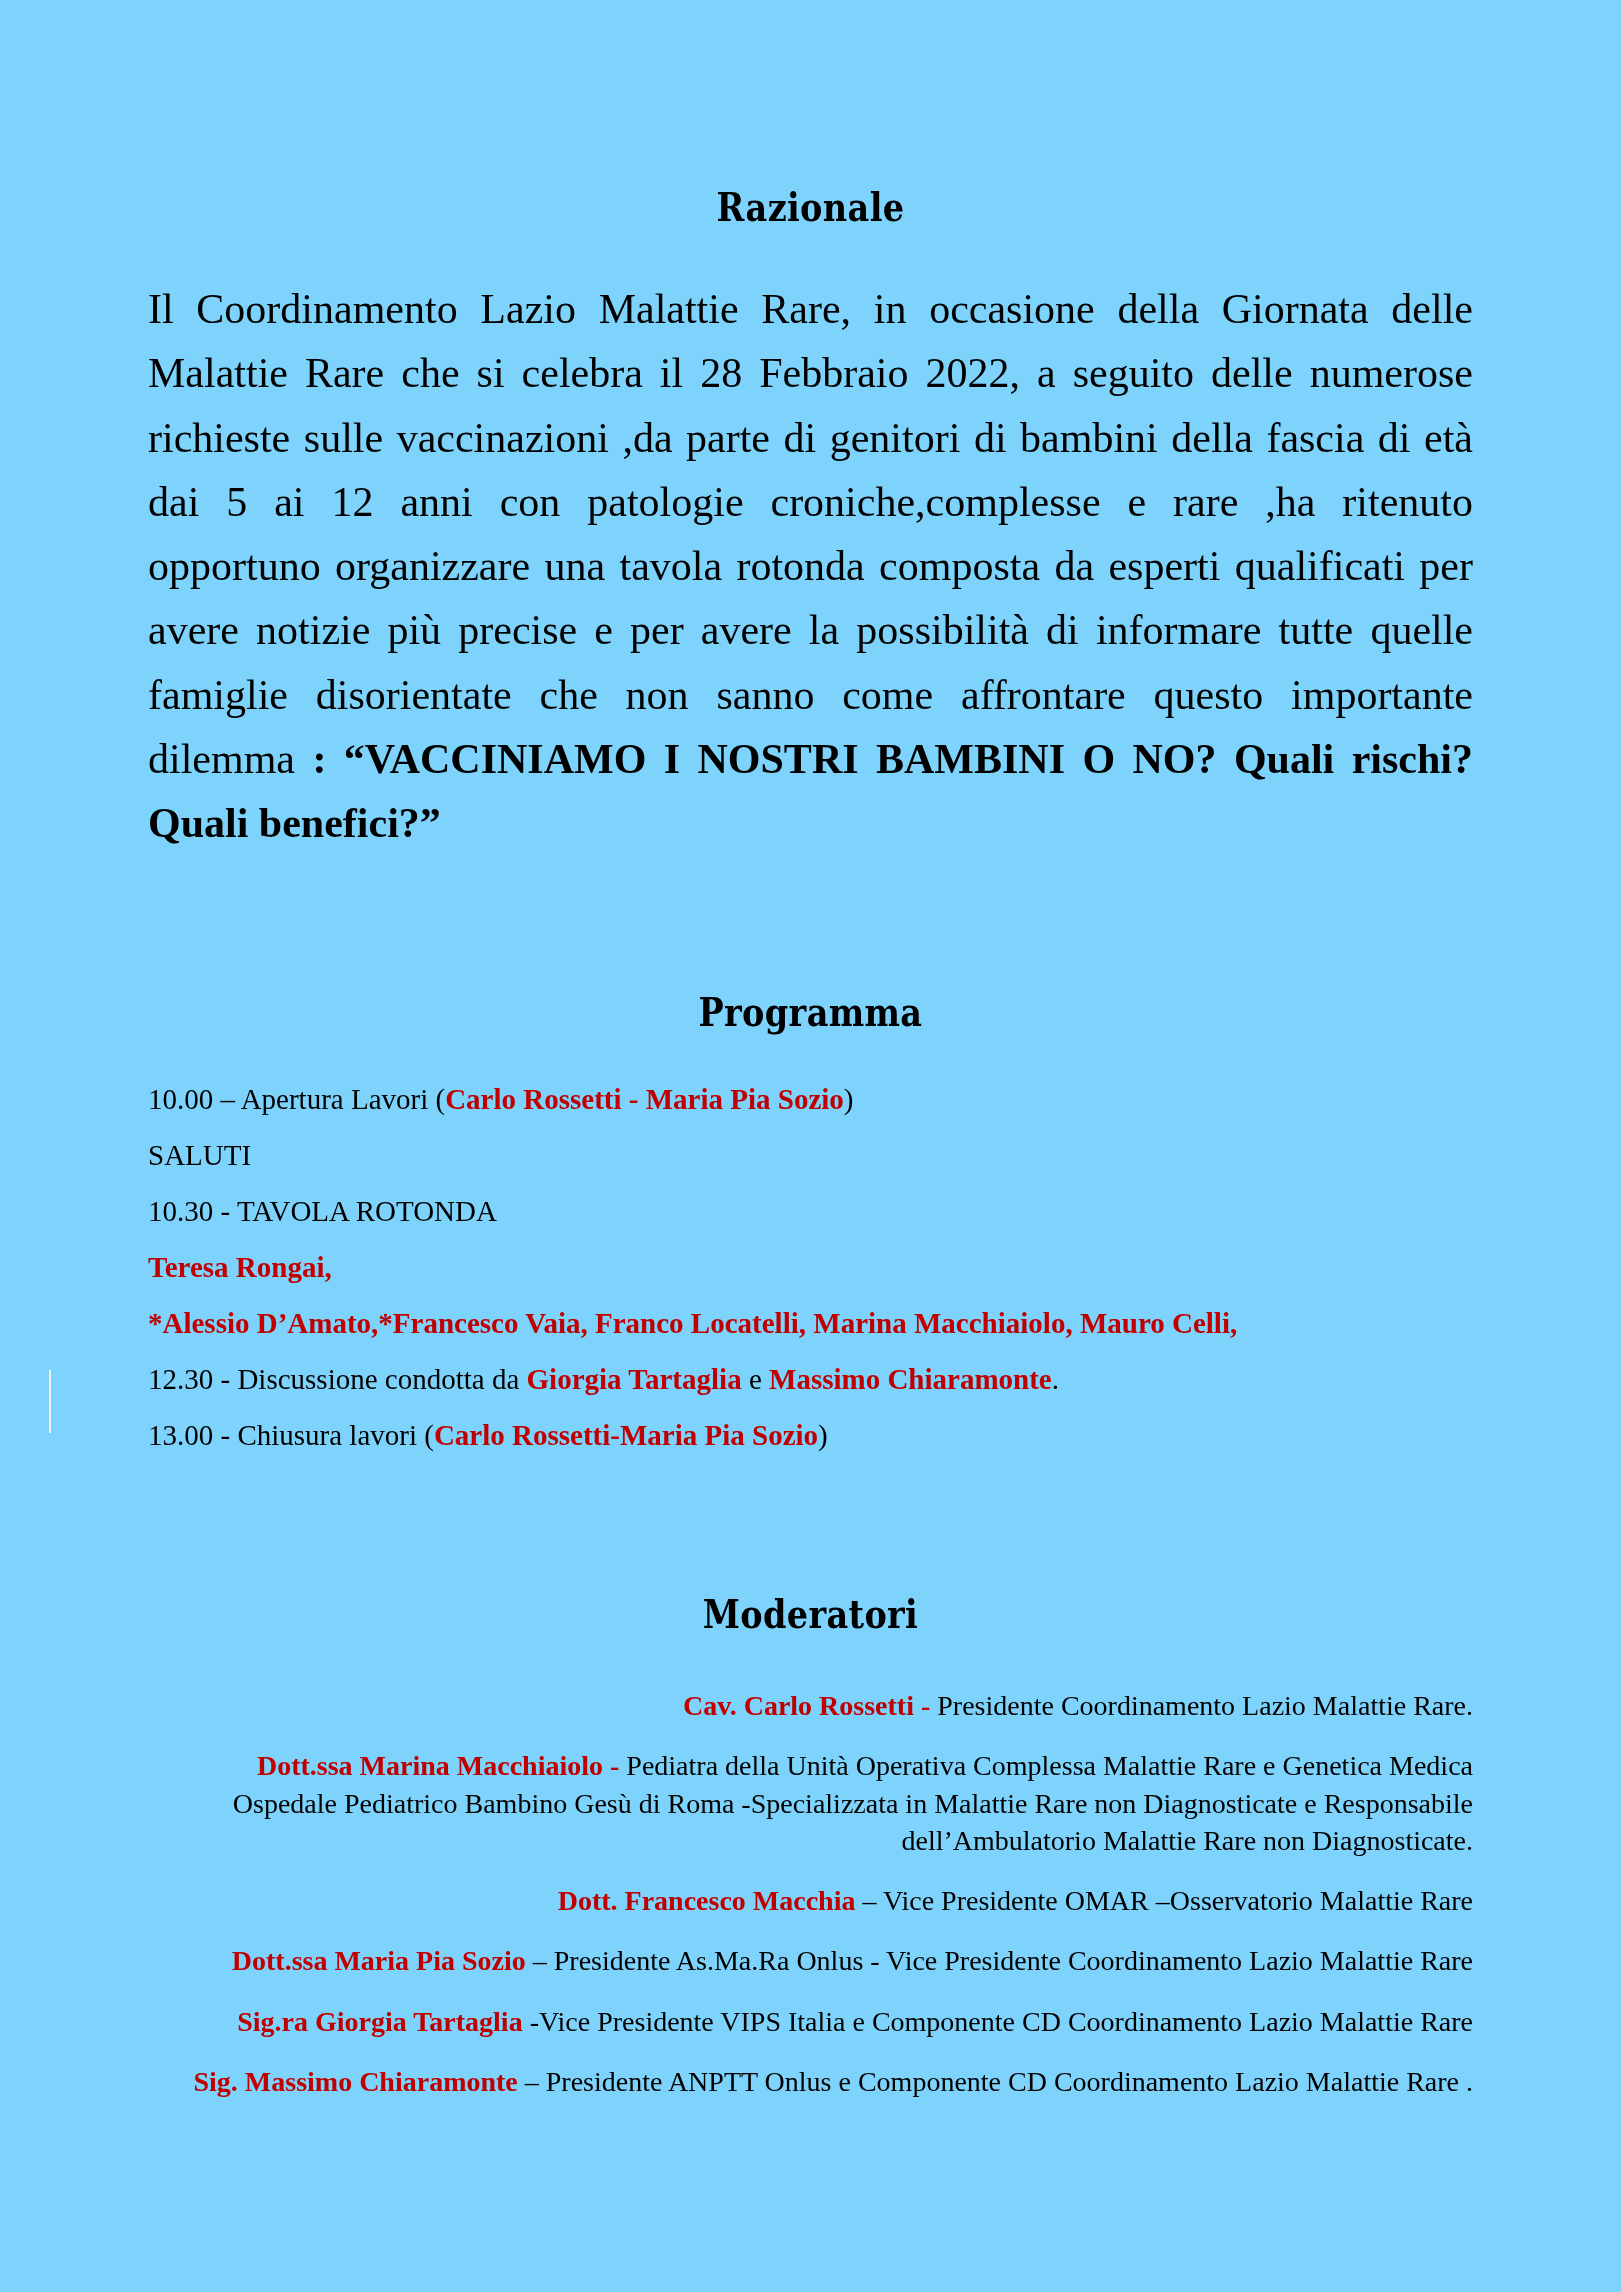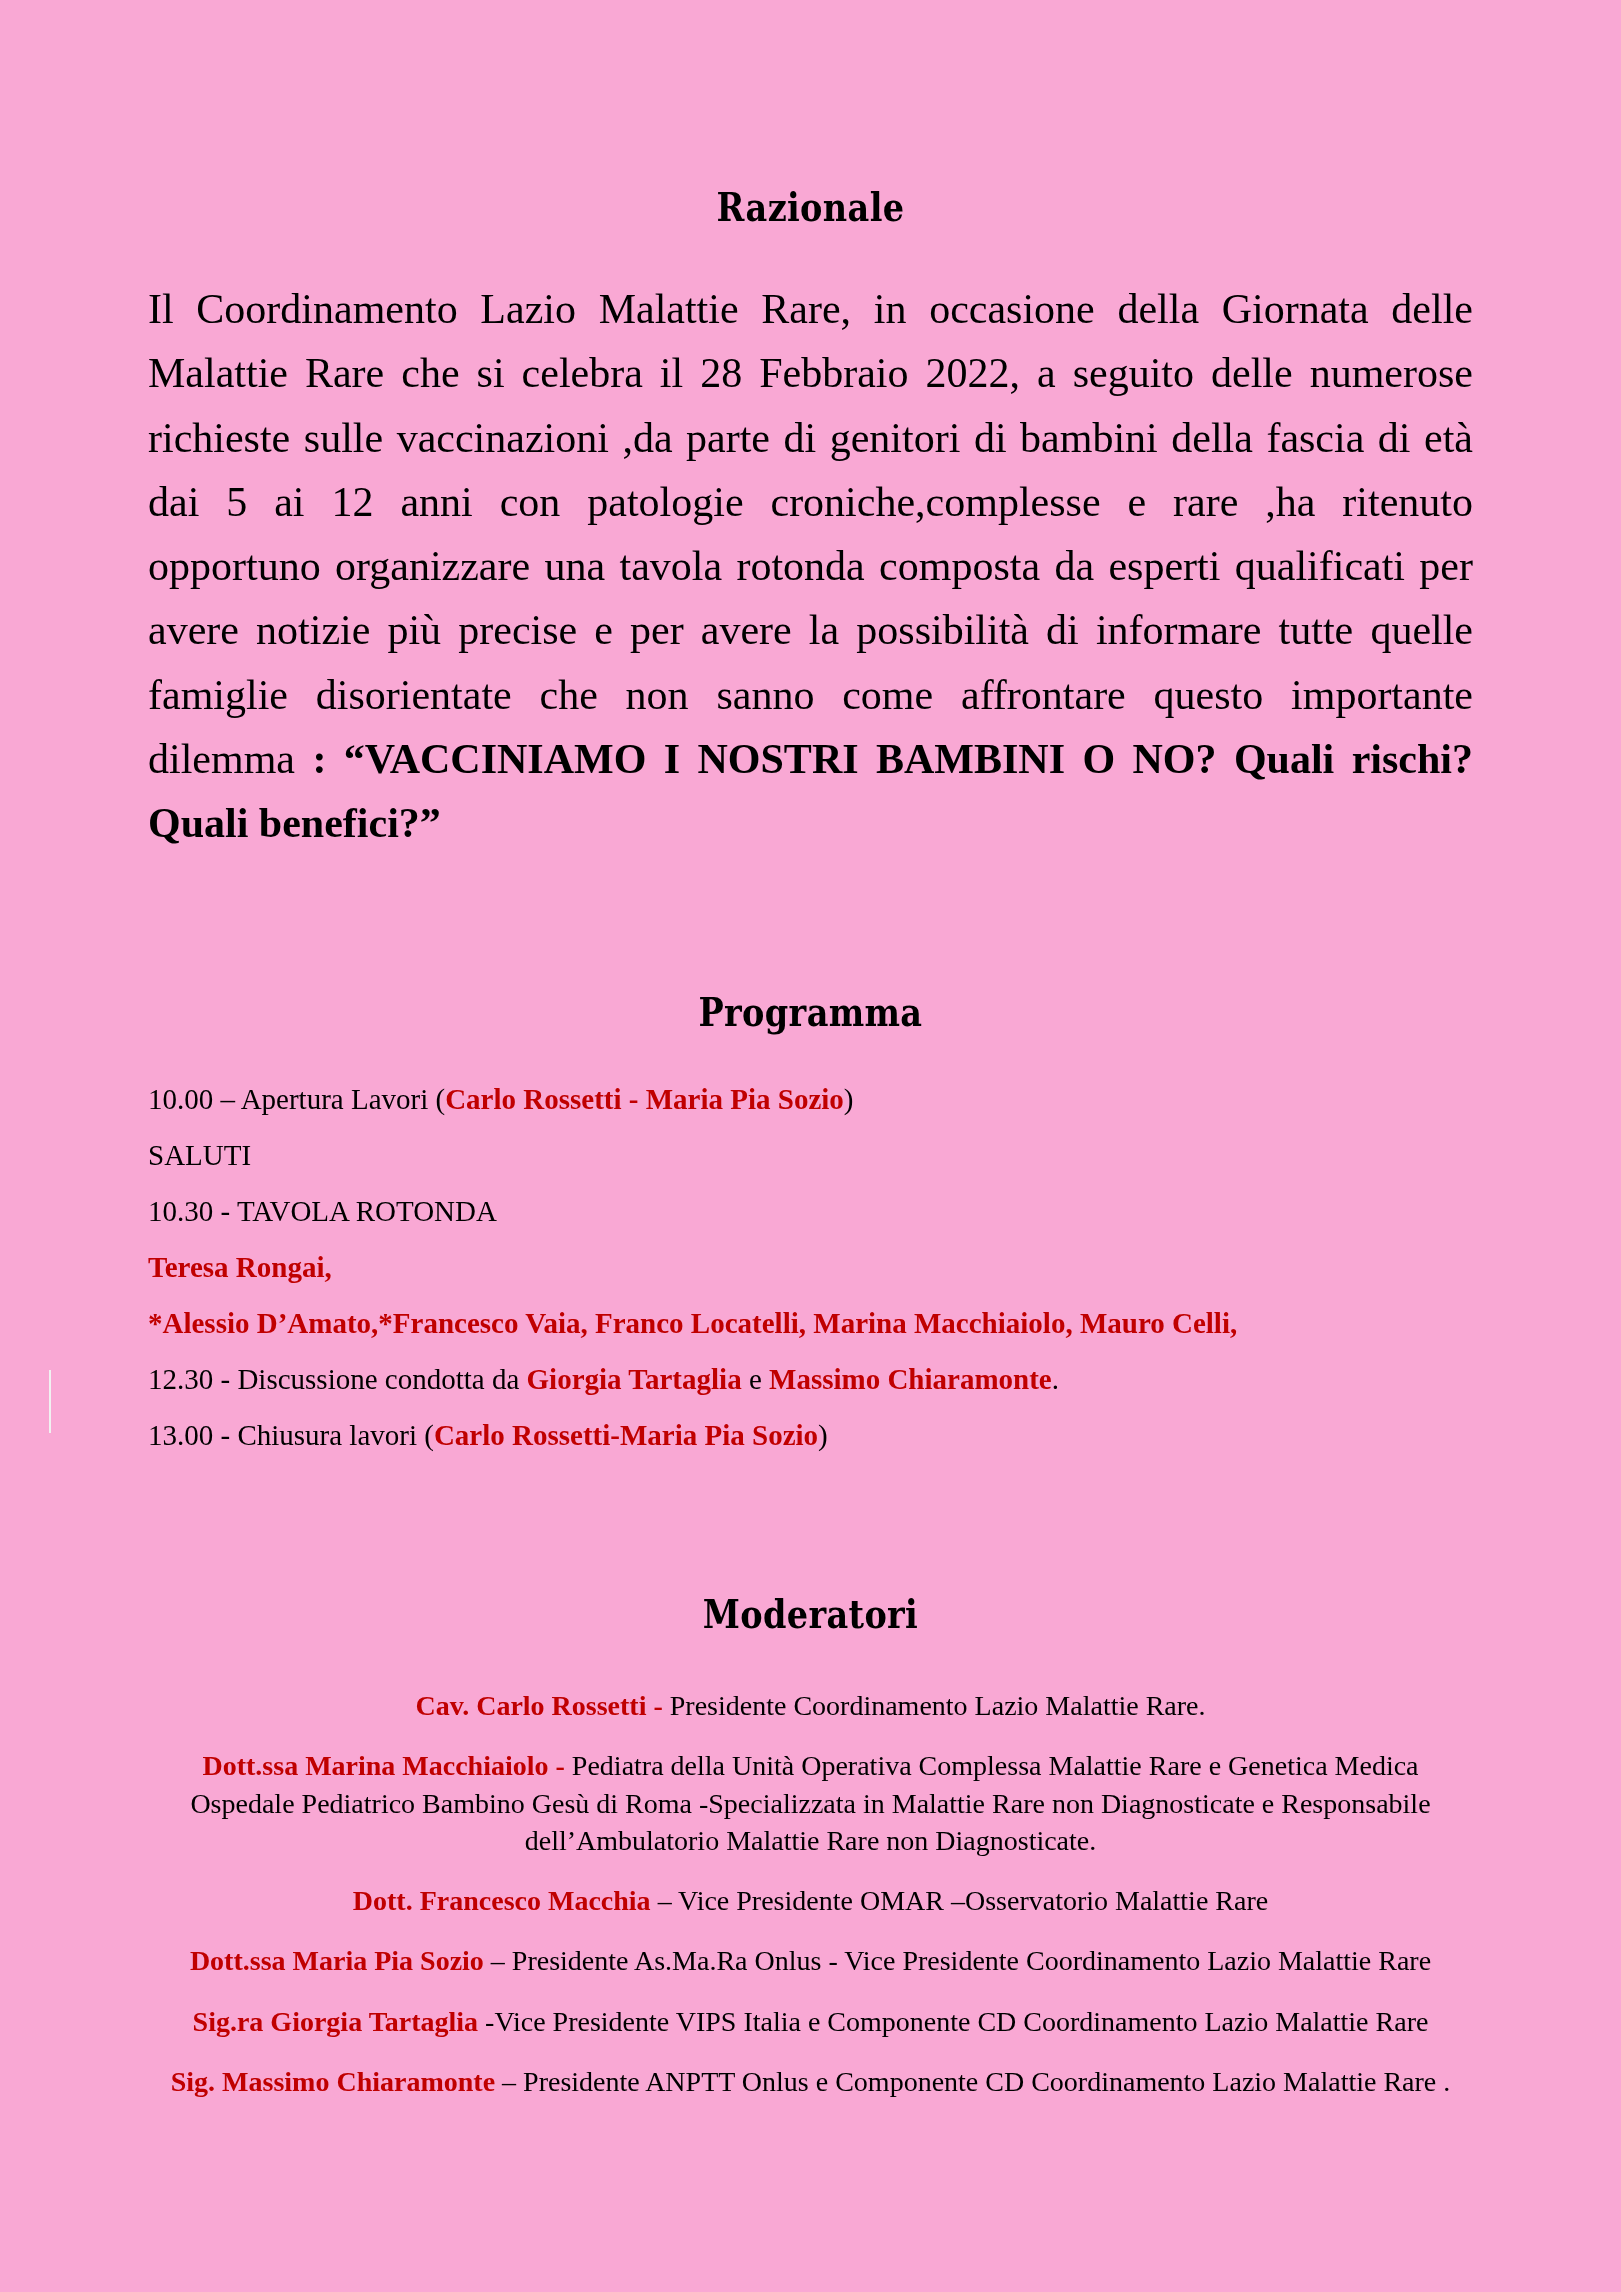--- a/index.html
+++ b/index.html
@@ -4,21 +4,21 @@
 <style>
   html, body {
     margin: 0;
     padding: 0;
     background: #ffffff;
   }
   .page {
     position: relative;
     width: 1621px;
     height: 2293px;
-    background: #f9a8d4;
+    background: #7dd3fc;
     box-sizing: border-box;
     padding: 0 148px;
     font-family: "Liberation Serif", "DejaVu Serif", serif;
     color: #000000;
     overflow: hidden;
   }
 
   
   h1.section-title {
     font-family: "DejaVu Serif", "Liberation Serif", serif;
@@ -70,21 +70,21 @@
 
   
   .moderators {
     padding-top: 50px;
   }
   .mod-entry {
     font-size: 28px;
     line-height: 1.33;
     margin: 0 0 23px 0;
     color: #000;
-    text-align: center;
+    text-align: right;
   }
   .mod-entry:last-child { margin-bottom: 0; }
   .mod-entry .nm { font-weight: 700; color: #C00000; }
 
   
   .scan-mark {
     position: absolute;
     left: 49px;
     top: 1370px;
     width: 1.8px;

